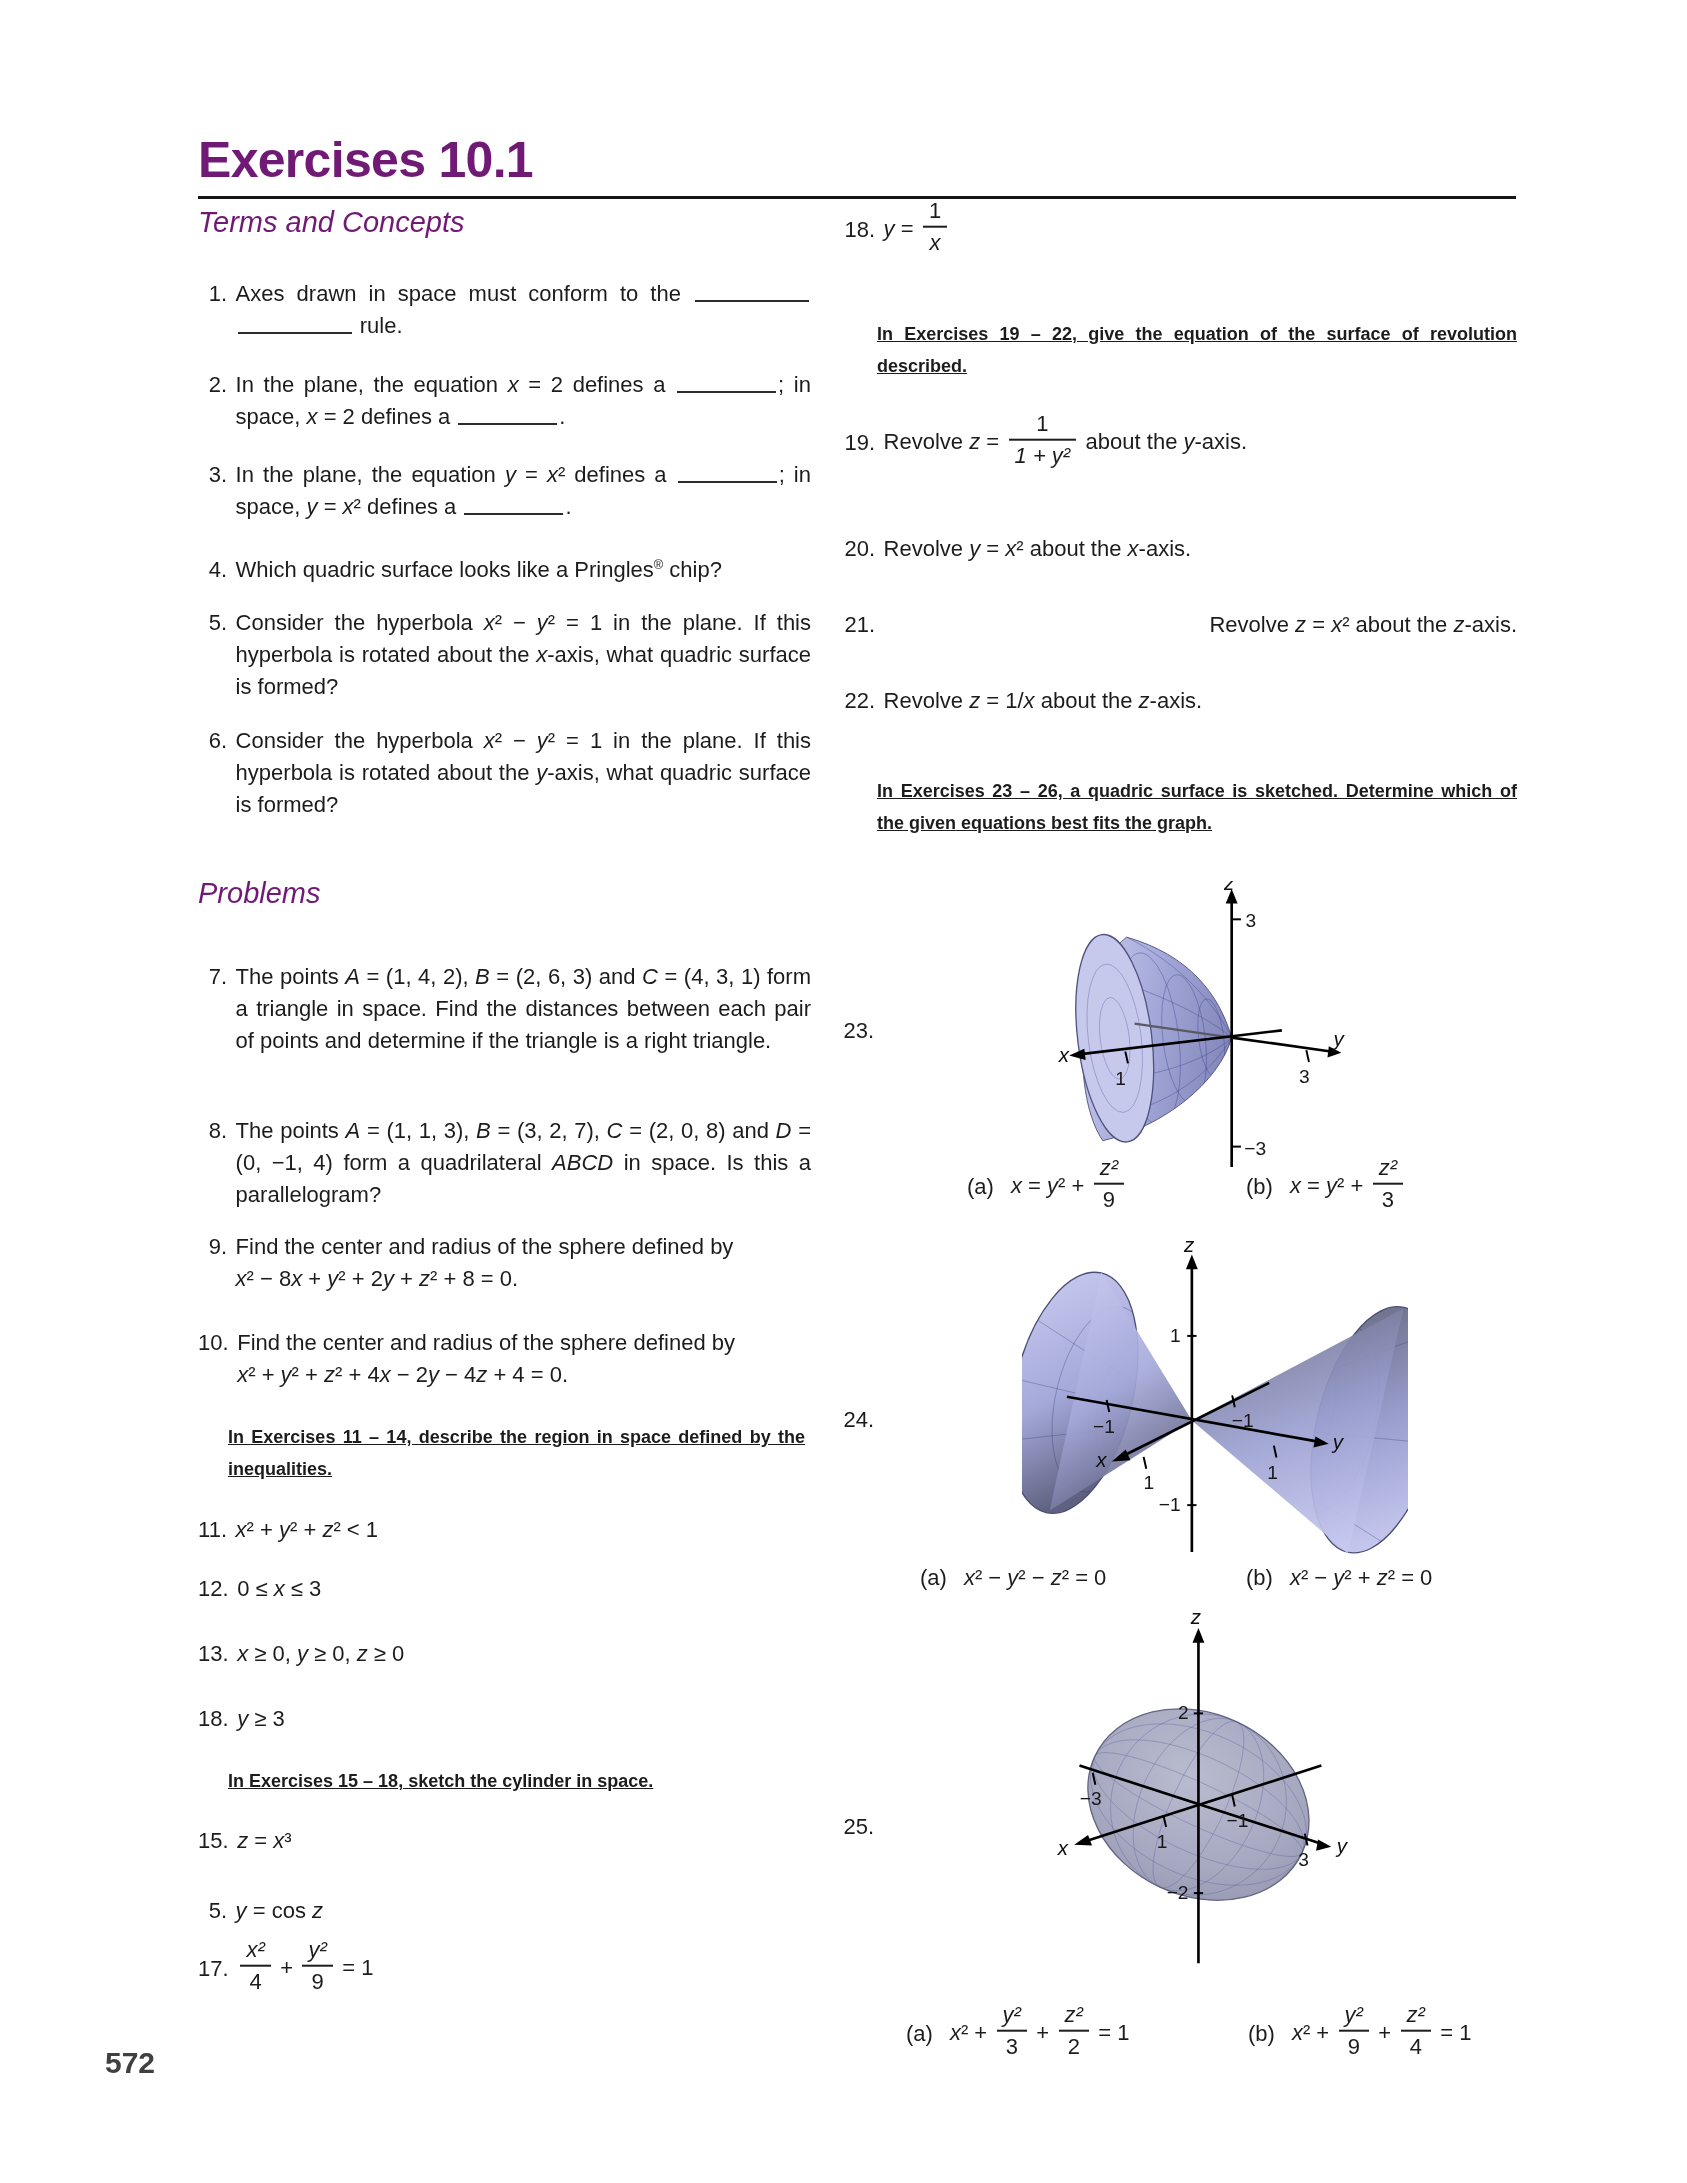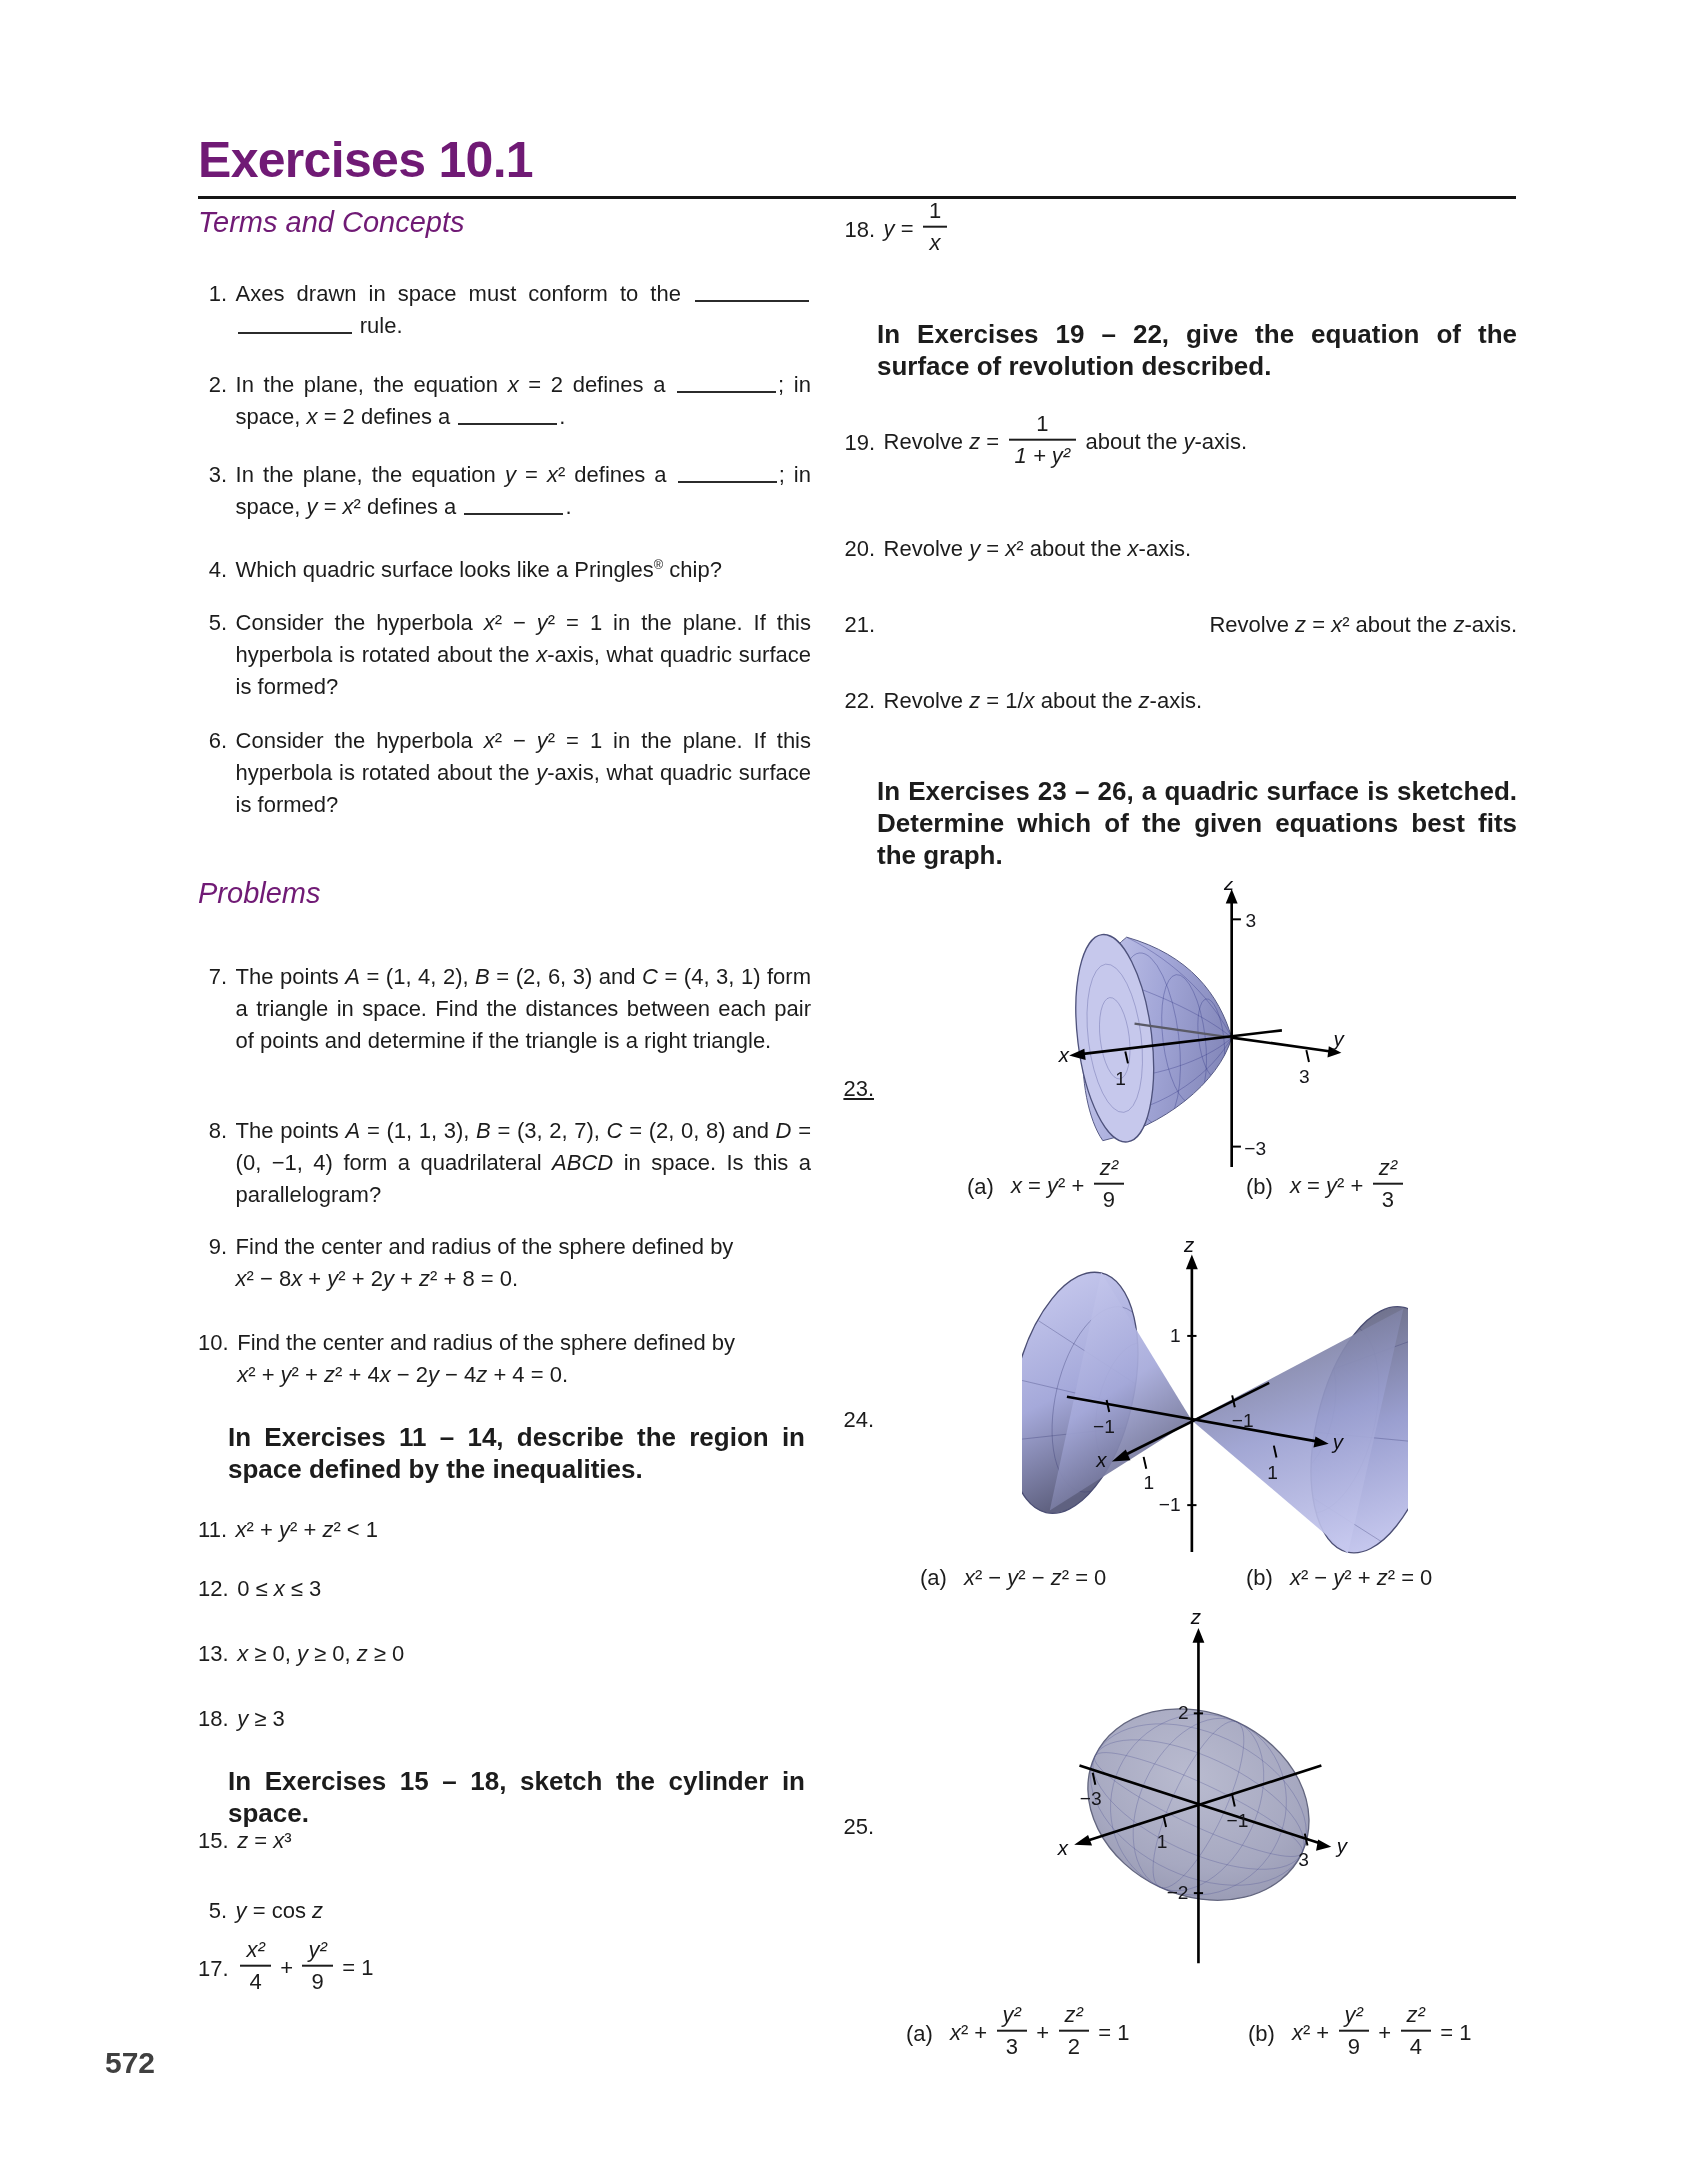--- a/index.html
+++ b/index.html
@@ -7,21 +7,21 @@
        font-family:"Liberation Sans",sans-serif;color:#1c1c1c;overflow:hidden;}
   .abs{position:absolute;}
   .title{left:198px;top:135px;width:1318px;font-size:50px;font-weight:bold;color:#701a75;
          letter-spacing:-0.7px;padding-bottom:10.6px;border-bottom:3.3px solid #161616;line-height:1;}
   .sechead{font-size:29px;font-style:italic;color:#701a75;line-height:1;}
   .item{left:198px;width:613px;display:flex;font-size:22px;line-height:32px;}
   .item .num{flex:0 0 29px;text-align:right;margin-right:8.6px;}
   .item .body{flex:1;text-align:justify;hyphens:manual;-webkit-hyphens:manual;}
   .item-r{left:842px;width:675px;}
   .item-r .num{flex-basis:33px;}
-  .intro{font-weight:bold;font-size:26px;line-height:32px;text-align:justify;hyphens:manual;}
+  .intro{font-weight:bold;font-size:18px;line-height:32px;text-align:justify;hyphens:manual;text-decoration:underline;}
   .m{font-style:italic;}
   .sup{font-size:0.58em;vertical-align:super;line-height:0;}
   .blank{display:inline-block;height:1em;border-bottom:2px solid #2b2b2b;
          vertical-align:baseline;margin:0 2px -0.7px 2px;}
   .frac{display:inline-block;vertical-align:middle;text-align:center;line-height:1.12;
         margin:0 3.3px;transform:translateY(-3.3px);}
   .frac .fn{display:block;border-bottom:2px solid #1d1d1d;padding:0.7px 6px 2.6px;}
   .frac .fd{display:block;padding:2.6px 6px 0.7px;}
   .eq{display:flex;align-items:center;font-size:22px;}
   .eq .lbl{margin-right:17px;}
@@ -136,21 +136,21 @@
   <span class="num">21.</span>
   <div class="body" style="text-align:right;margin-left:42px;">Revolve <span class="m">z</span> = <span class="m">x</span>² about the <span class="m">z</span>-axis.</div>
 </div>
 <div class="abs item item-r" style="top:685px;">
   <span class="num">22.</span>
   <div class="body" style="text-align:left;">Revolve <span class="m">z</span> = 1/<span class="m">x</span> about the <span class="m">z</span>-axis.</div>
 </div>
 
 <div class="abs intro" style="left:877px;top:775px;width:640px;">In Exercises 23 – 26, a quadric surface is sketched.  Determine which of the given equations best fits the graph.</div>
 
-<div class="abs fignum" style="left:832px;top:1076px;text-decoration:underline;">23.</div>
+<div class="abs fignum" style="left:832px;top:1018px;">23.</div>
 <svg class="abs" style="left:1037px;top:881px;" width="318" height="296" viewBox="0 0 480 448">
   <defs>
     <linearGradient id="g23" x1="0" y1="0" x2="1" y2="0.25">
       <stop offset="0" stop-color="#c9cbee"></stop>
         <stop offset="0.55" stop-color="#a3a7d8"></stop>
         <stop offset="1" stop-color="#868abc"></stop>
     </linearGradient>
     <clipPath id="c23">
         <path d="M135,85 C230,112 275,172 294,237 C275,305 190,372 99,393 C55,330 52,150 135,85 Z"></path>
       </clipPath>

